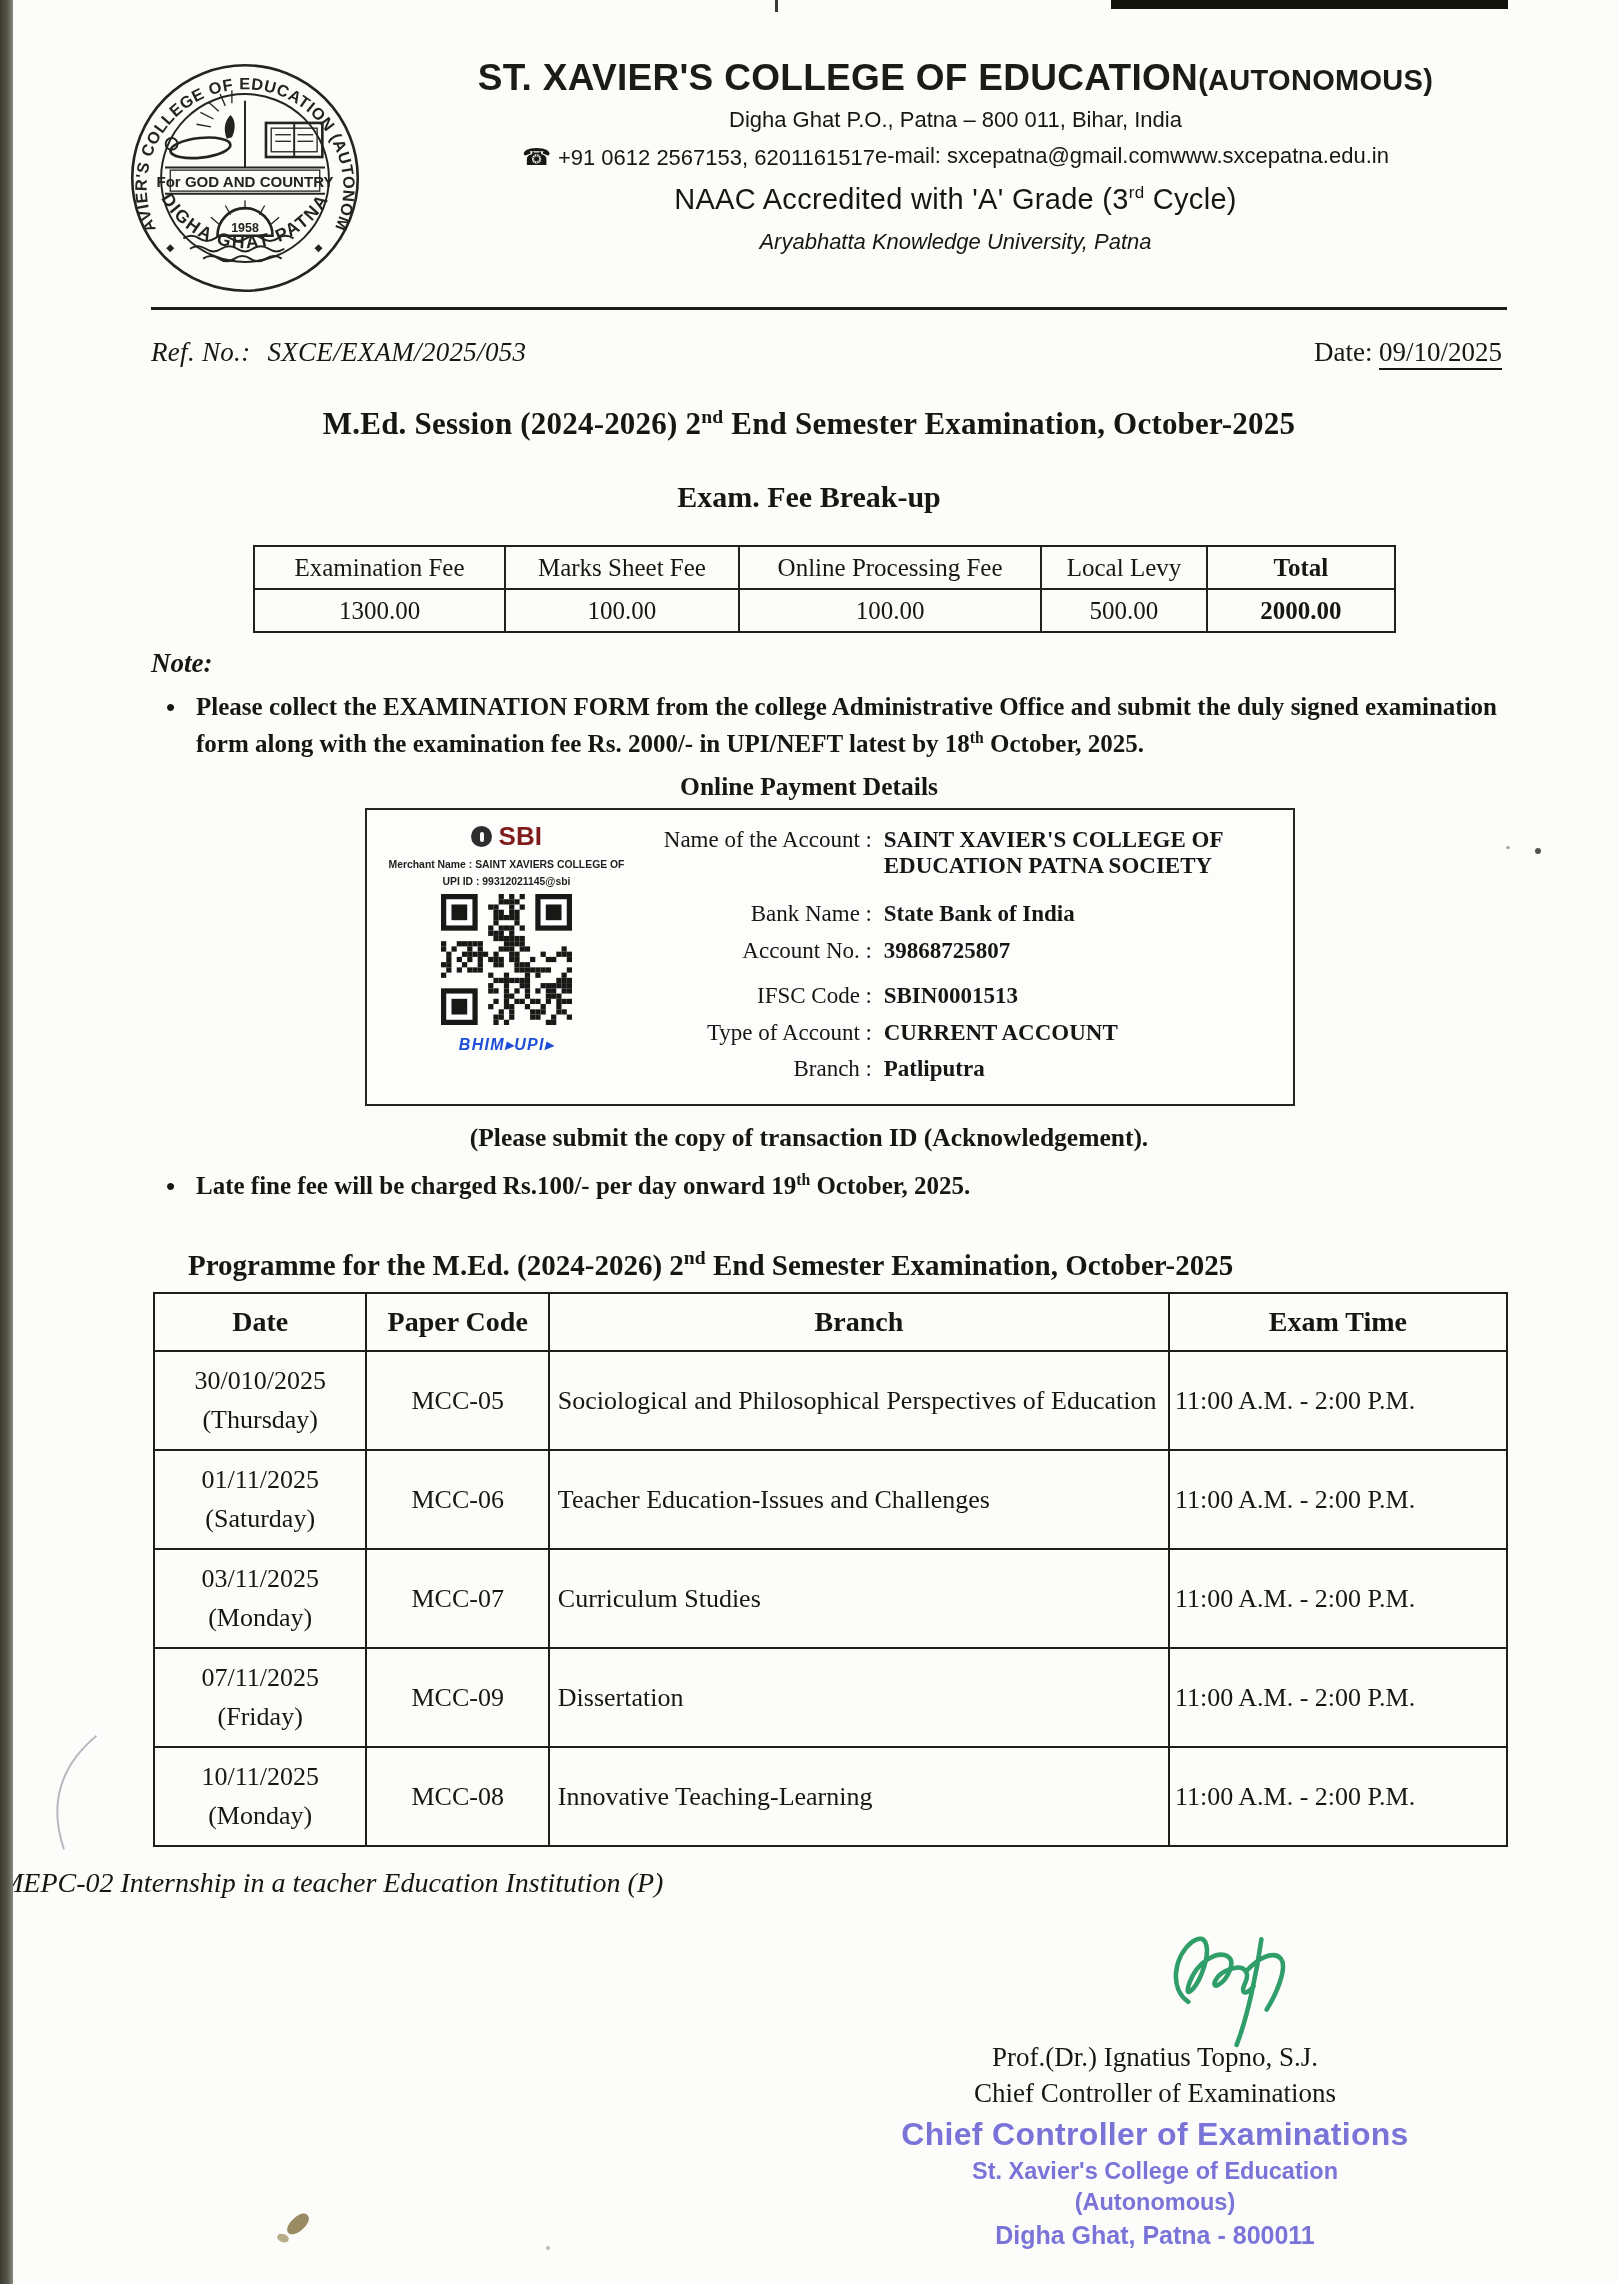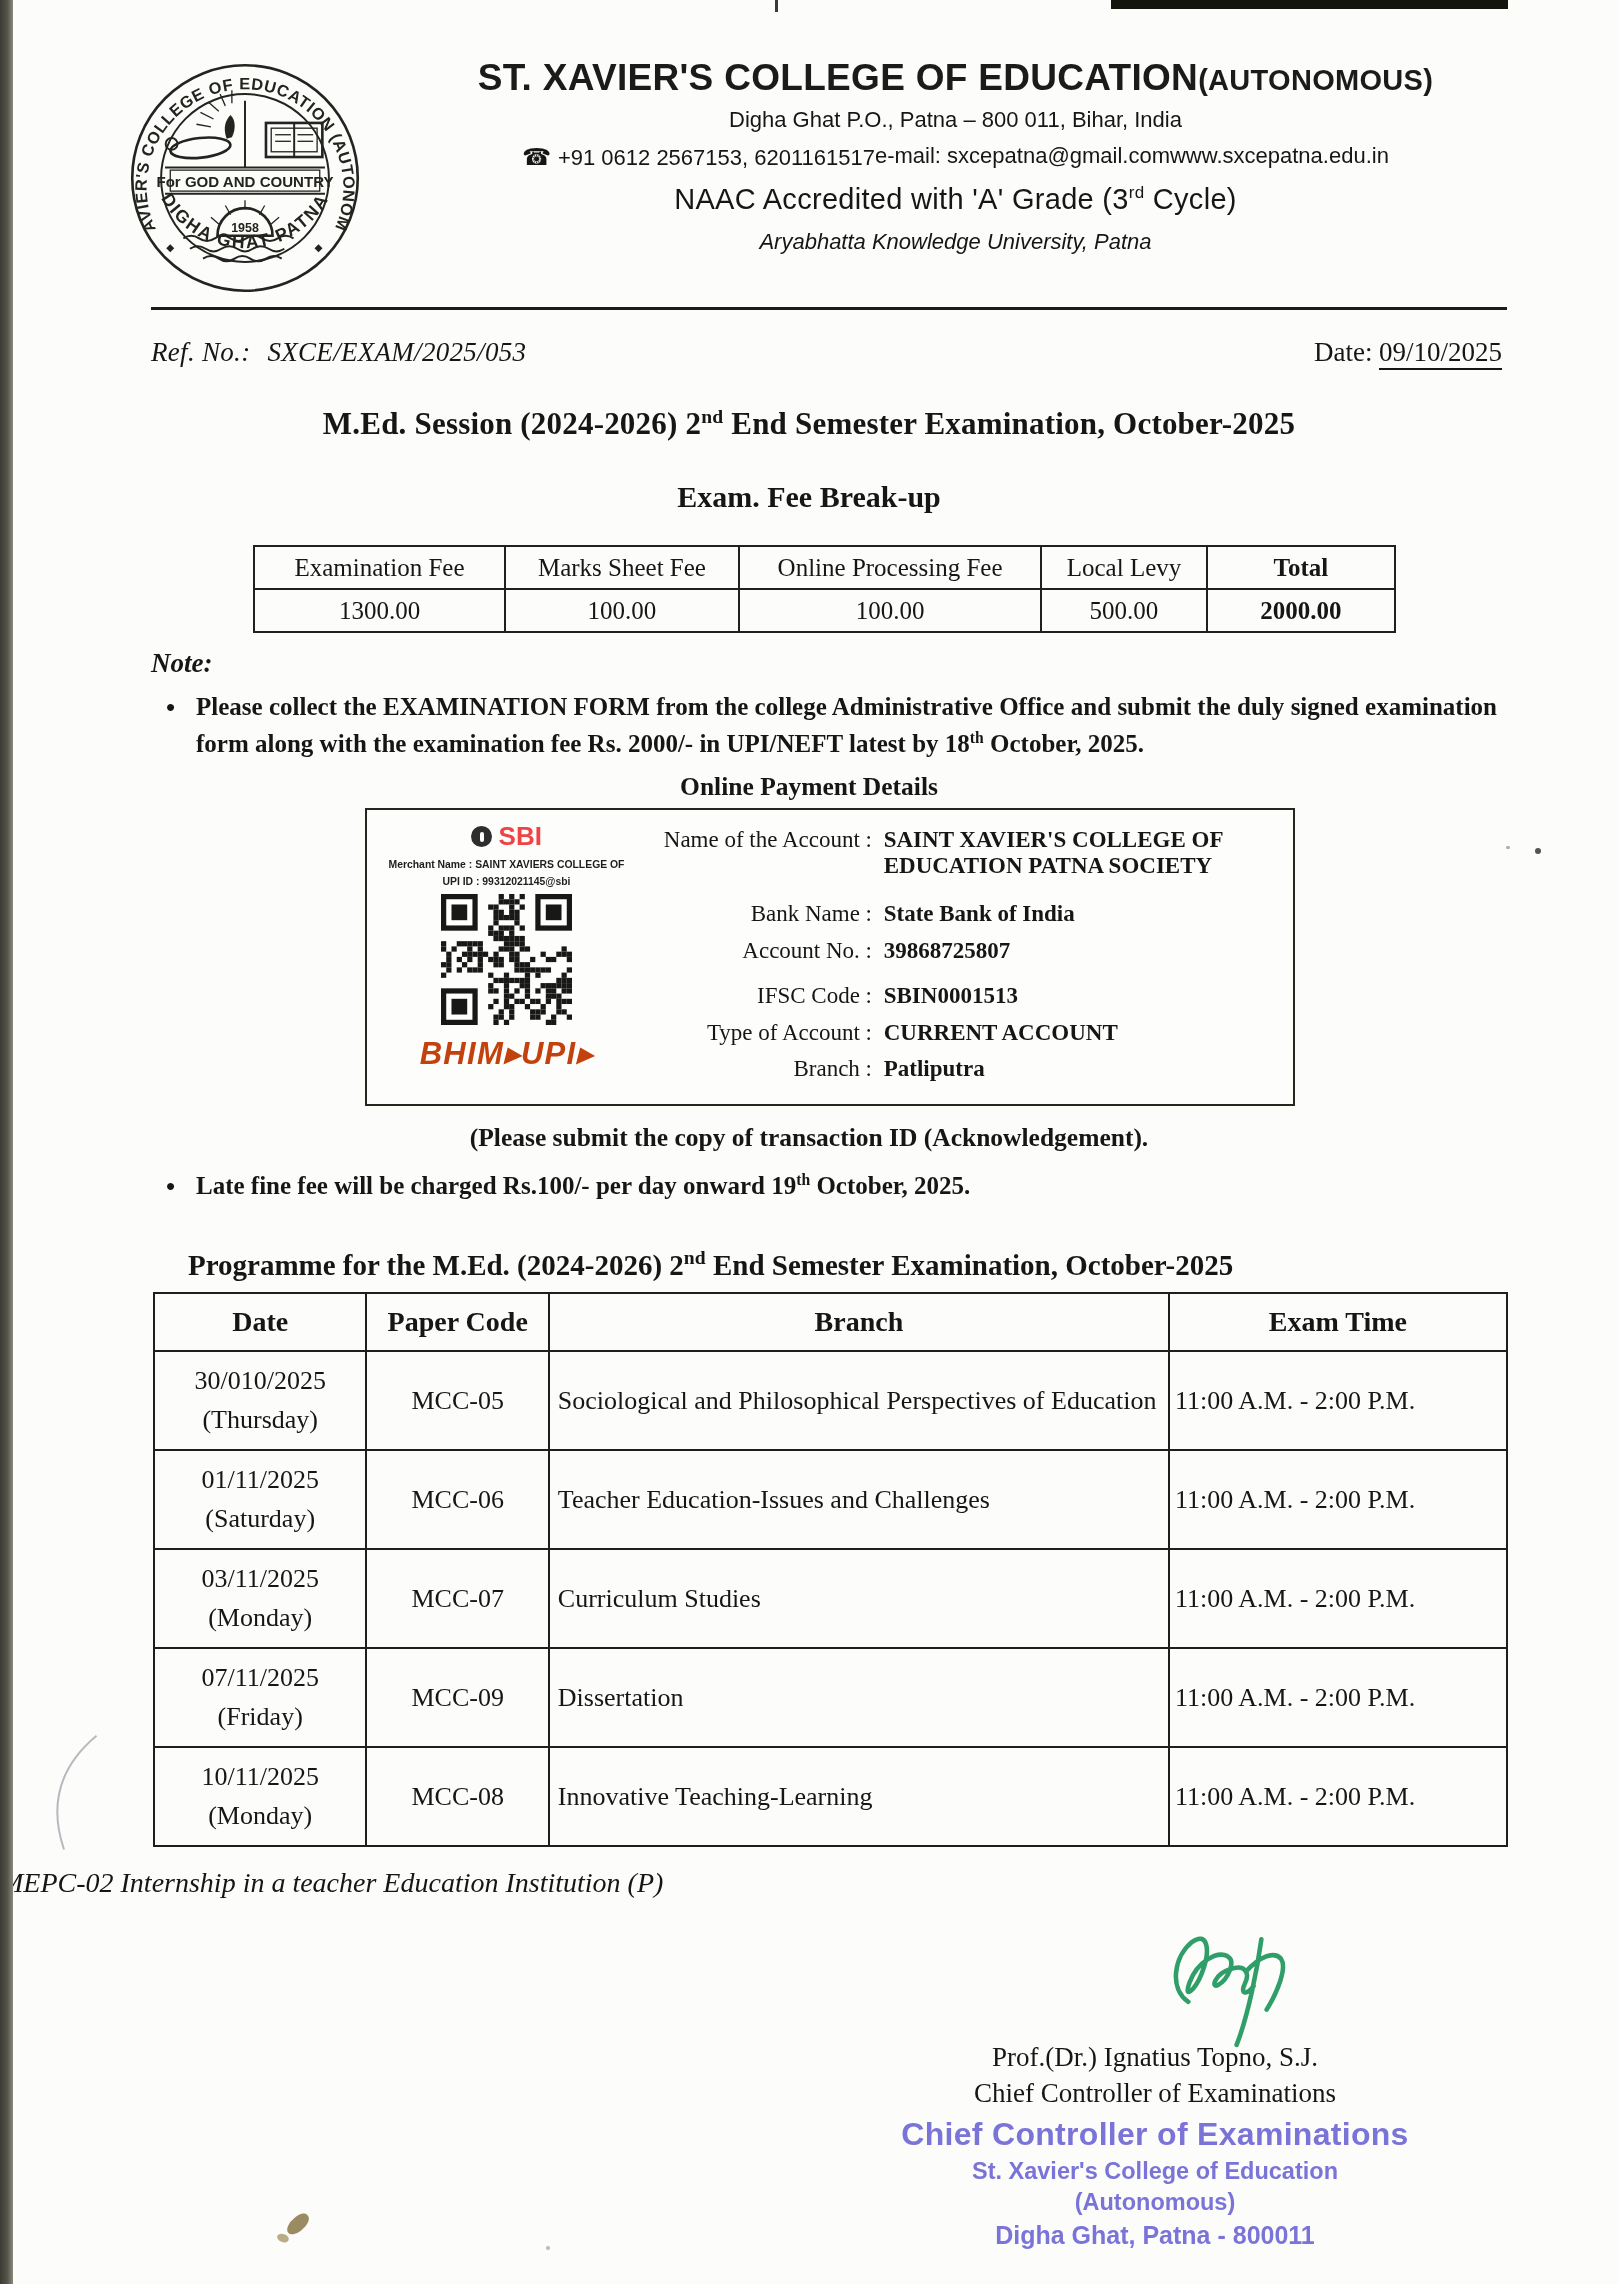--- a/index.html
+++ b/index.html
@@ -61,28 +61,28 @@
     text-align:justify;line-height:1.5;}
   .bullet::before{content:"•";position:absolute;left:-30px;top:0;font-size:26px;}
   .bullet sup{font-size:15.7px;}
 
   
   .payment-heading{text-align:center;font-size:25.5px;font-weight:bold;margin-top:9px;}
   .payment-box{margin-left:365px;margin-top:6.5px;width:930px;border:2.6px solid #26261f;
     display:flex;box-sizing:border-box;background:#fdfdfc;}
   .pay-left{width:261px;padding:10.4px 0 7.8px 9px;text-align:center;
     font-family:"Liberation Sans", sans-serif;}
-  .sbi-row{display:flex;align-items:center;justify-content:center;gap:6.5px;font-weight:bold;font-size:26px;color:#ef4444;}
+  .sbi-row{display:flex;align-items:center;justify-content:center;gap:6.5px;font-weight:bold;font-size:26px;color:#7f1d1d;}
   .sbi-circle{width:21px;height:21px;border-radius:50%;background:#2e2e2e;position:relative;display:inline-block;}
   .sbi-circle::after{content:"";position:absolute;left:8.5px;top:5.9px;width:4.6px;height:10.4px;background:#fff;border-radius:2.6px;}
   .merchant-line{font-size:10.4px;font-weight:bold;margin-top:7.8px;color:#1e1e1c;}
   .upi-id-line{font-size:10.4px;font-weight:bold;margin-top:5.2px;color:#1e1e1c;}
   .qr{margin-top:7.8px;}
   .bhim-row{display:flex;justify-content:center;margin-top:7.8px;
-    font-size:31px;font-weight:bold;font-style:italic;color:#c2410c;letter-spacing:1.3px;}
+    font-size:16px;font-weight:bold;font-style:italic;color:#1d4ed8;letter-spacing:1.3px;}
   .pay-right{flex:1;padding:17px 17px 11.7px 3.9px;font-size:23px;}
   .pay-row{display:grid;grid-template-columns:235px 1fr;margin-bottom:10.4px;}
   .pay-row .lab{text-align:right;padding-right:3.9px;white-space:nowrap;}
   .pay-row .val{font-weight:bold;padding-left:7.8px;}
   .pay-row.first{margin-bottom:22px;}
   .pay-row.gap-before{margin-top:19.6px;}
 
   .transaction-note{text-align:center;font-size:25.5px;font-weight:bold;margin-top:17px;}
 
   

